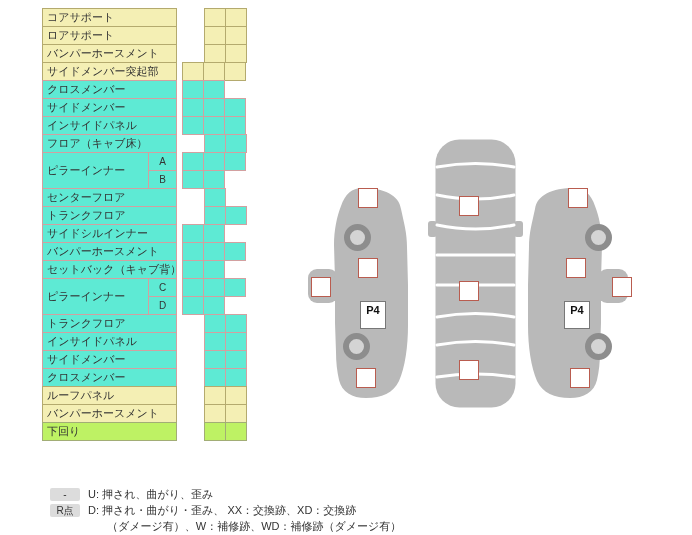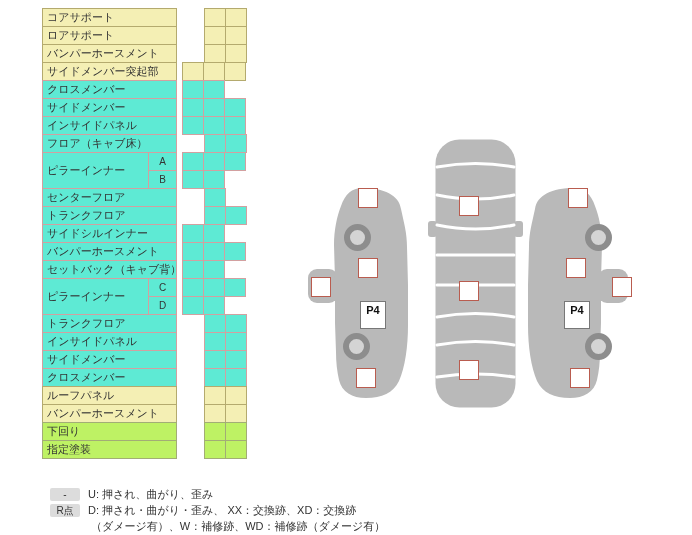--- a/index.html
+++ b/index.html
@@ -33,21 +33,21 @@
          border:6px solid #8d8d8d;background:#d4d4d4}
   .p4{position:absolute;width:26px;height:28px;background:#fff;border:1px solid #777;
       font-weight:bold;font-size:11px;line-height:17px;text-align:center;color:#111}
   .divline{stroke:#fff;stroke-width:3;fill:none;stroke-linecap:round}
 
   
   #legend{position:absolute;left:50px;top:487px;font-size:11px;color:#333}
   .lline{display:flex;align-items:center;margin-bottom:2px;line-height:14px}
   .badge{display:inline-block;width:30px;height:13px;line-height:13px;margin-right:8px;
          background:#dcdcdc;color:#333;text-align:center;font-size:10px;border-radius:2px;flex:none}
-  .lline.indent{margin-left:41px}
+  .lline.indent{margin-left:57px}
 </style>
 </head>
 <body>
 
 <div id="app">
 
   <div id="parts-table">
       <div class="prow">
         <div class="lbl c-yellow">コアサポート</div>
         <div class="gap" style="width: 27px;"></div>
@@ -190,26 +190,20 @@
         <div class="cell c-yellow"></div>
       </div>
       <div class="prow">
         <div class="lbl c-yellow">バンパーホースメント</div>
         <div class="gap" style="width: 27px;"></div>
         <div class="cell c-yellow first"></div>
         <div class="cell c-yellow"></div>
       </div>
       <div class="prow">
         <div class="lbl c-green">下回り</div>
-        <div class="gap" style="width: 27px;"></div>
-        <div class="cell c-green first"></div>
-        <div class="cell c-green"></div>
-      </div>
-      <div class="prow">
-        <div class="lbl c-green">指定塗装</div>
         <div class="gap" style="width: 27px;"></div>
         <div class="cell c-green first"></div>
         <div class="cell c-green"></div>
       </div>
     </div>
 
   <div id="diagram">
 
     <svg style="left:8px;top:55px" width="110" height="215" viewBox="0 0 110 215">
       <rect x="0" y="84" width="30" height="34" rx="9" fill="#b9b9b9"></rect>

